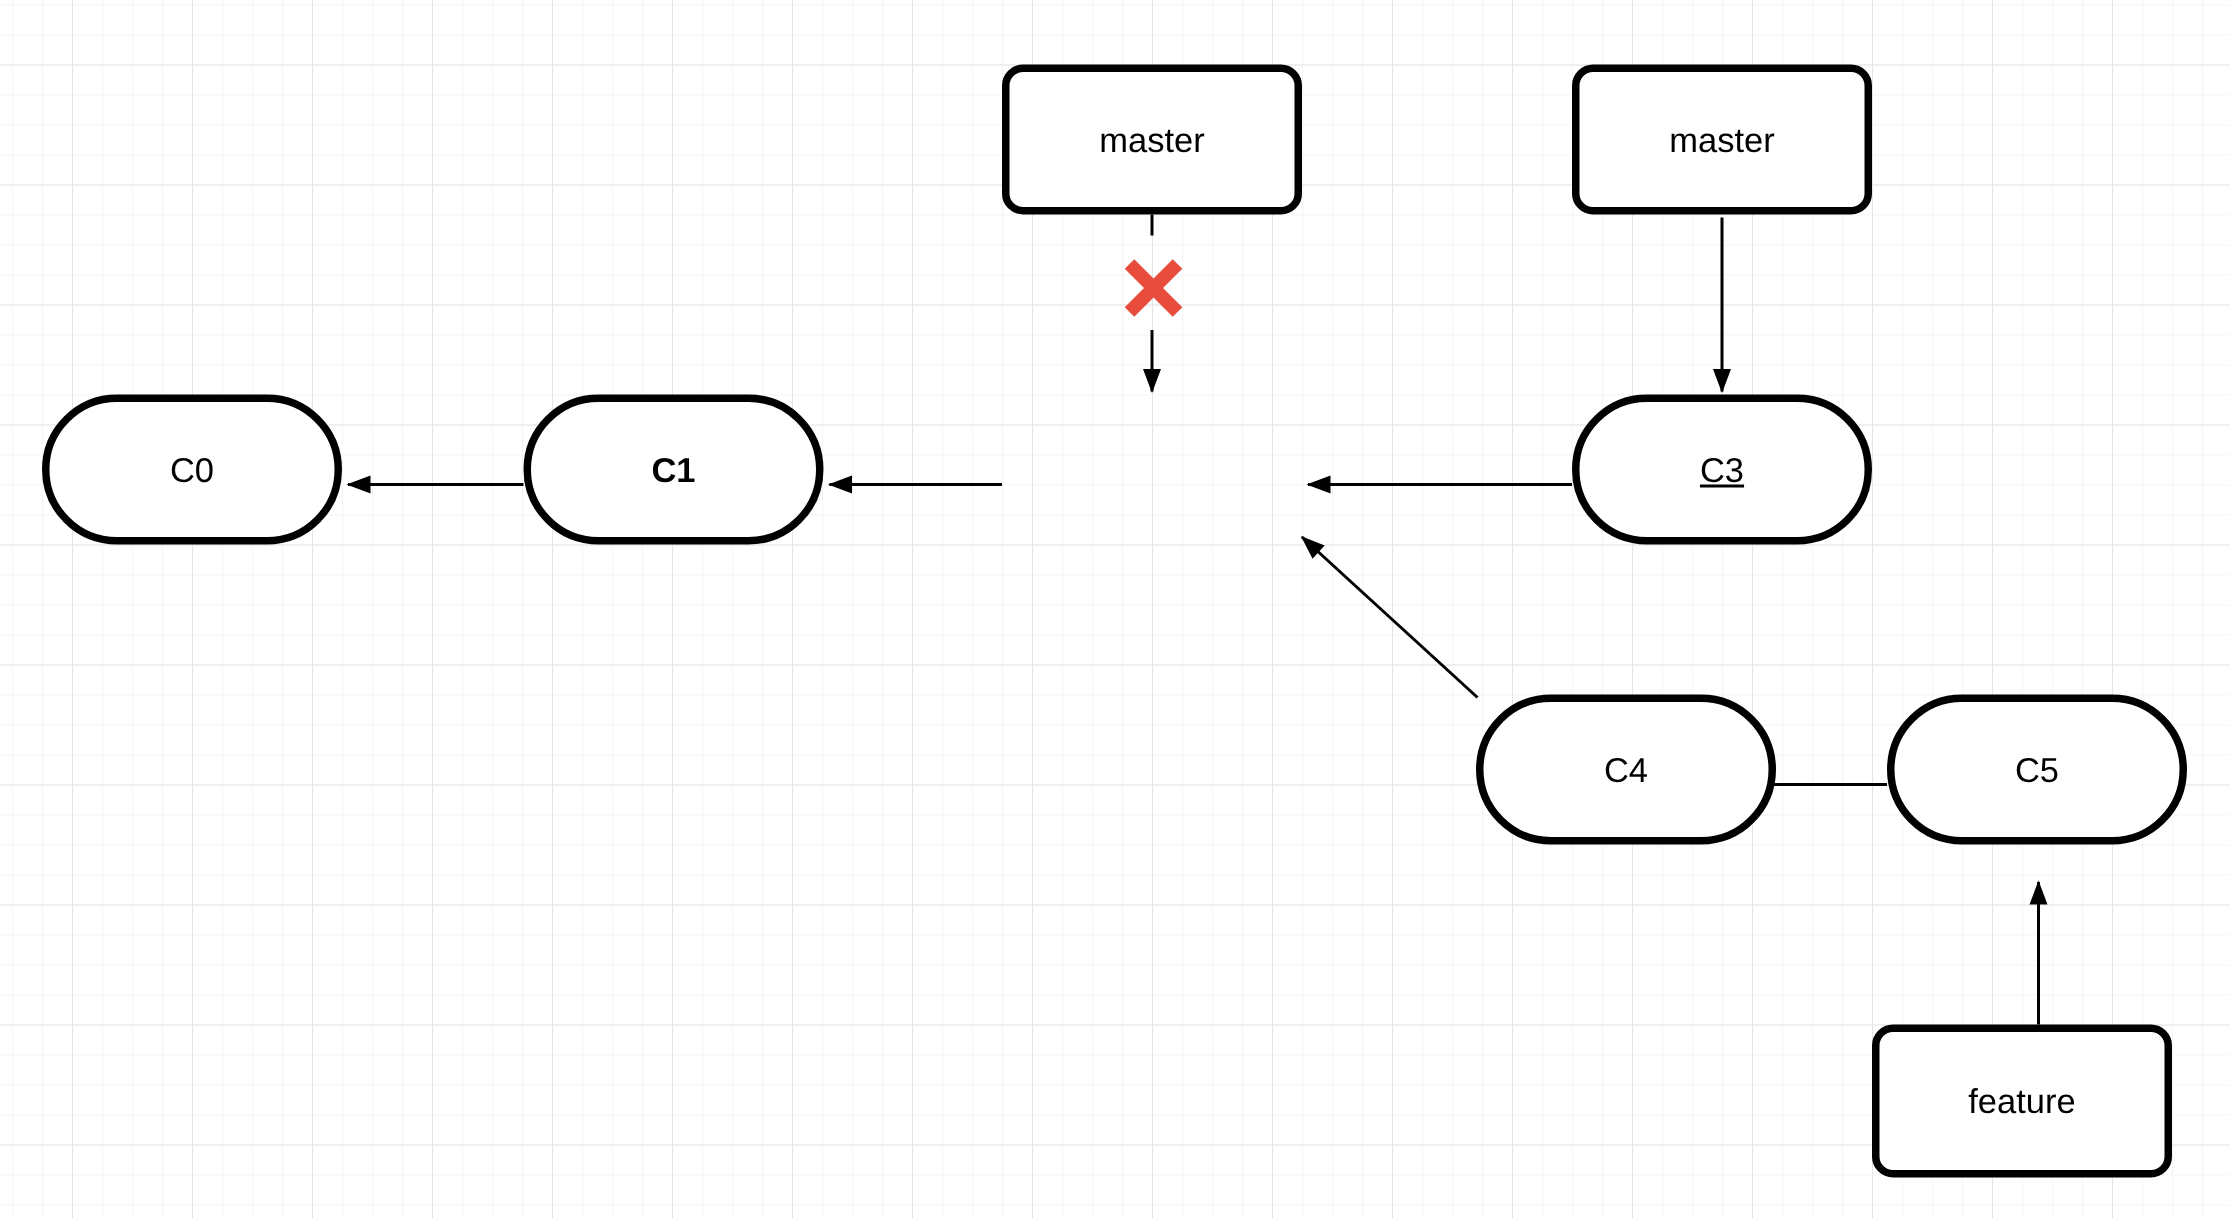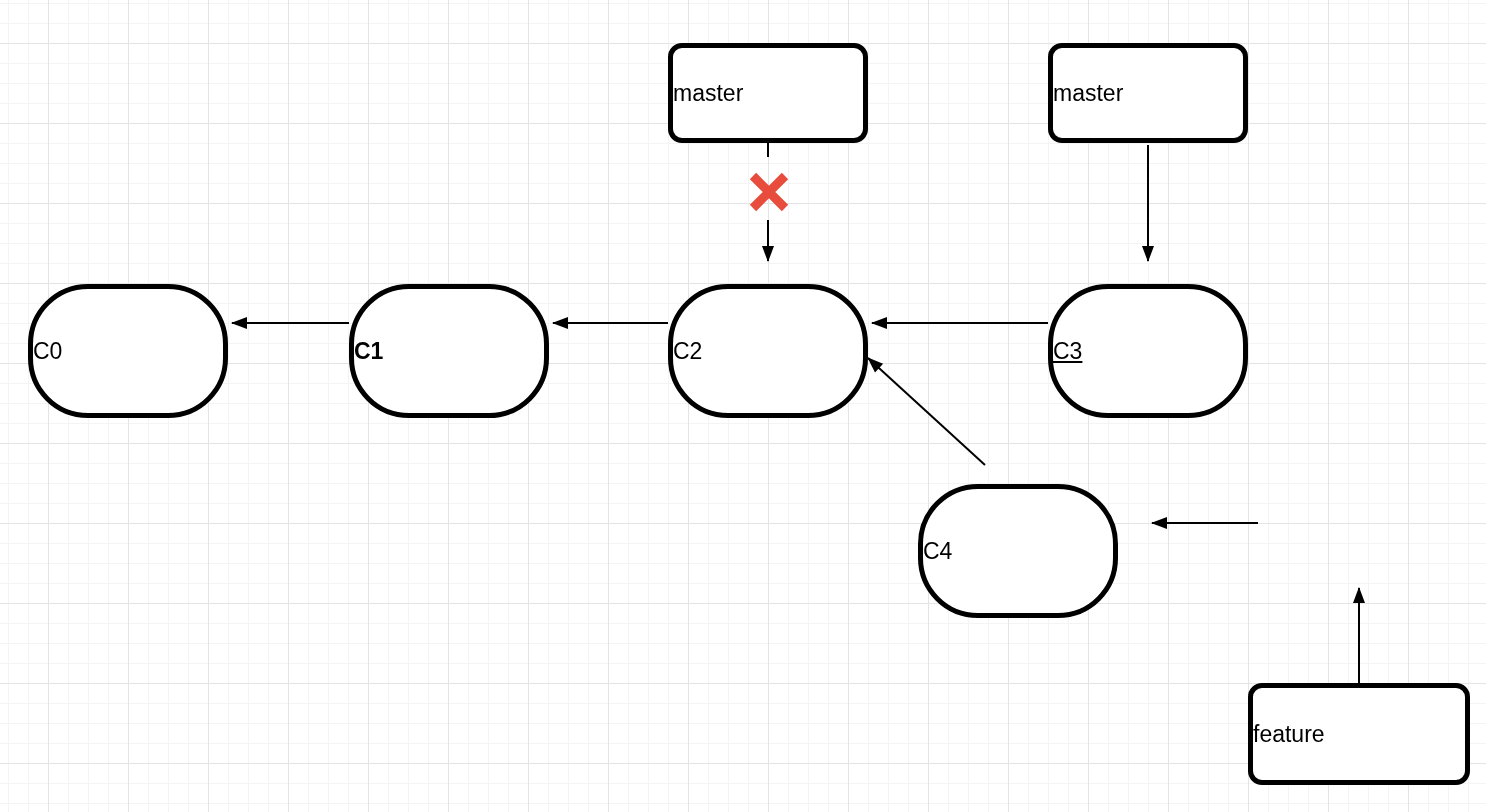--- a/index.html
+++ b/index.html
@@ -29,48 +29,47 @@
     width: 1486px;
     height: 812px;
   }
   .node {
     position: absolute;
     box-sizing: border-box;
     background: #ffffff;
     border: 5px solid #000000;
     display: flex;
     align-items: center;
-    justify-content: flex-start;
+    justify-content: center;
     font-size: 23px;
     color: #000000;
     cursor: default;
   }
   .commit {
     width: 200px;
-    height: 134px;
+    height: 100px;
     border-radius: 60px;
-    margin-top: 21px;
   }
   .branch {
     width: 200px;
     height: 100px;
     border-radius: 14px;
   }
   .node span { pointer-events: none; }
 
   
   #node-c0 { left: 28px;  top: 263px; }
   #node-c1 { left: 349px; top: 263px; font-weight: bold; }
   #node-c2 { left: 668px; top: 263px; }
   #node-c3 { left: 1048px; top: 263px; text-decoration: underline; }
-  #node-c4 { left: 918px; top: 463px; }
+  #node-c4 { left: 984px; top: 463px; }
   #node-c5 { left: 1258px; top: 463px; }
   #node-master-old { left: 668px;  top: 43px; }
   #node-master-new { left: 1048px; top: 43px; }
-  #node-feature    { left: 1248px; top: 683px; width: 222px; height: 102px; }
+  #node-feature    { left: 1248px; top: 683px; width: 200px; height: 102px; }
 </style>
 </head>
 <body>
 
 <div class="canvas">
 
   <svg class="edges" viewBox="0 0 1486 812" xmlns="http://www.w3.org/2000/svg">
     <defs>
       <marker id="arrowhead" markerWidth="18" markerHeight="14" refX="16" refY="7" orient="auto" markerUnits="userSpaceOnUse">
         <path d="M1,1 L17,7 L1,13 Z" fill="#000000"></path>
@@ -100,28 +99,28 @@
 
     <line x1="1359" y1="683" x2="1359" y2="588" stroke="#000000" stroke-width="2" marker-end="url(#arrowhead)"></line>
   </svg>
 
   <div id="node-c0" class="node commit">
     <span>C0</span>
   </div>
   <div id="node-c1" class="node commit">
     <span>C1</span>
   </div>
-  <div id="node-c2" class="node commit">
-    <span>C2</span>
-  </div>
   <div id="node-c3" class="node commit">
     <span>C3</span>
   </div>
   <div id="node-c4" class="node commit">
     <span>C4</span>
+  </div>
+  <div id="node-c5" class="node commit">
+    <span>C5</span>
   </div>
 
   <div id="node-master-old" class="node branch">
     <span>master</span>
   </div>
   <div id="node-master-new" class="node branch">
     <span>master</span>
   </div>
   <div id="node-feature" class="node branch">
     <span>feature</span>

